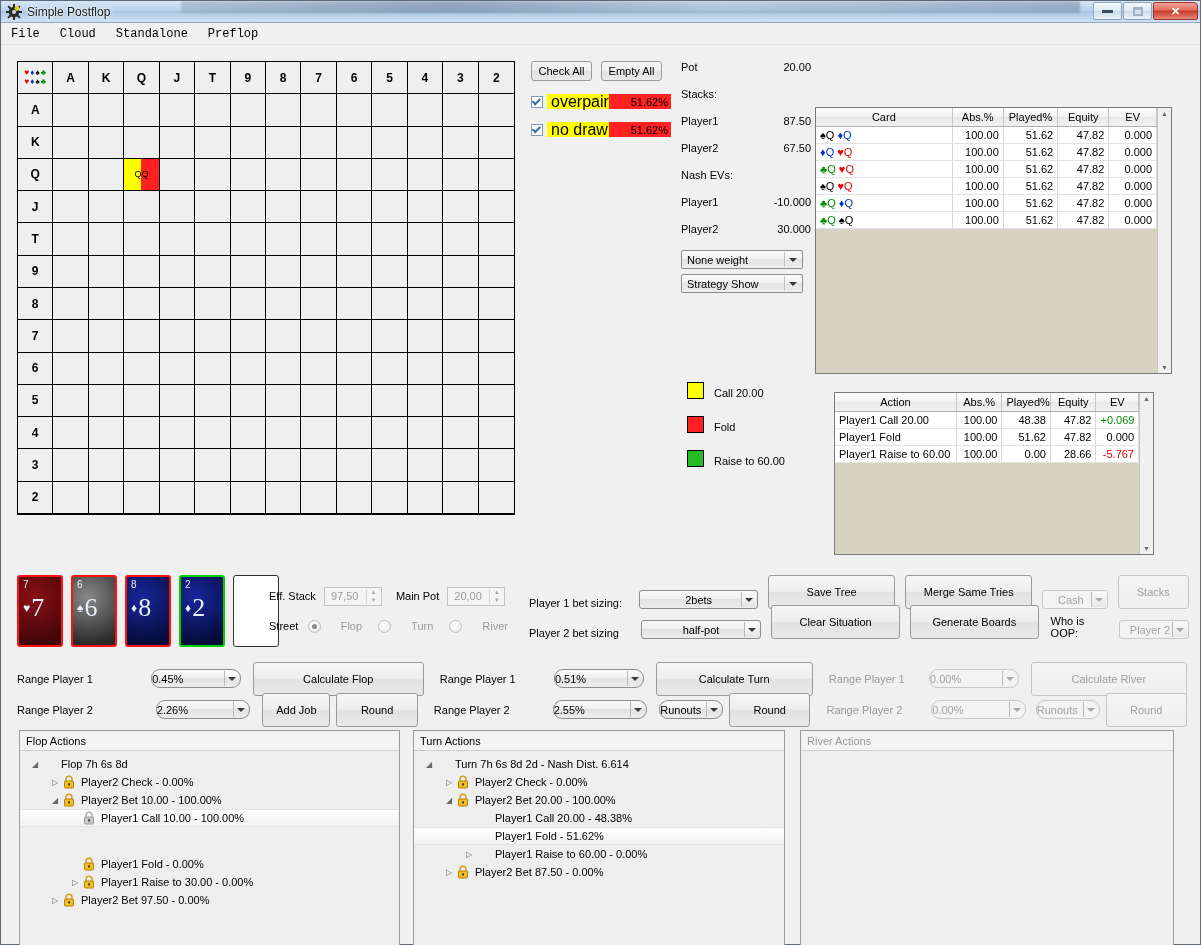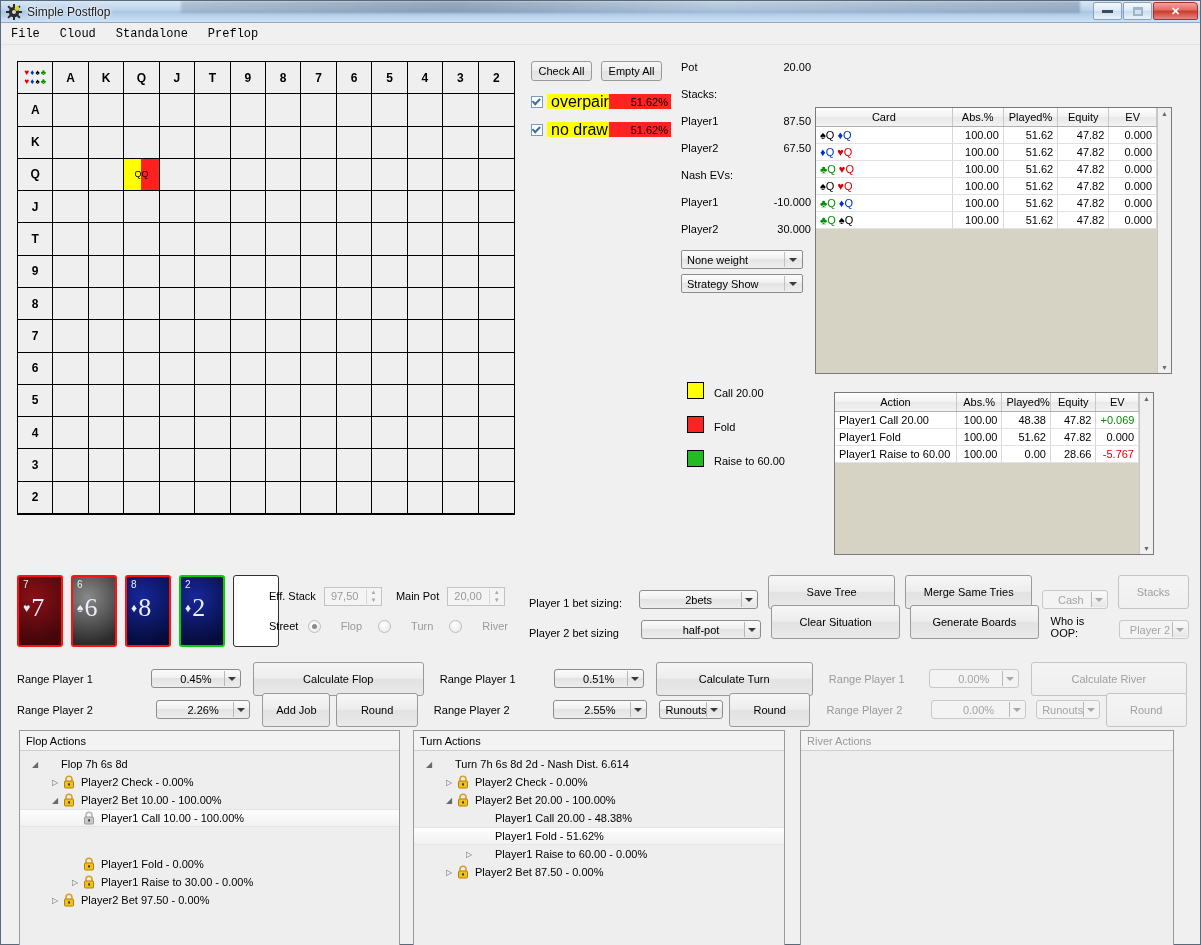--- a/index.html
+++ b/index.html
@@ -234,23 +234,23 @@
   .combo2.flat { border:1px solid #c8c8c8; background:#f3f3f3; color:#a4a4a4; }
   .btn-w { width:132px; }
   .btn-w2 { width:132px; }
 
   
   #ranges { position:absolute; left:16px; top:620px; width:1170px; }
   .rng-row { display:flex; align-items:center; height:23px; margin-bottom:8px; }
   .rng-label { font-size:11px; width:90px; }
   .rng-label.dim { color:#9a9a9a; }
   .combo3 {
-    width:98px; height:19px; border:1px solid #8c8c8c; border-radius:3px;
+    width:98px; height:19px; border:1px solid #8c8c8c; border-radius:9px;
     background:linear-gradient(to bottom,#fbfbfb,#efefef 48%,#e3e3e3 50%,#ededed);
-    position:relative; display:flex; align-items:center; justify-content:center;
+    position:relative; display:flex; align-items:center; justify-content:flex-start;
     font-size:11px;
   }
   .combo3 .dd {
     position:absolute; right:1px; top:1px; bottom:1px; width:15px;
     border-left:1px solid #b8b8b8; display:flex; align-items:center; justify-content:center;
   }
   .combo3.dim { border-color:#c8c8c8; color:#a4a4a4; background:#f3f3f3; }
 
   
   .treepanel {

